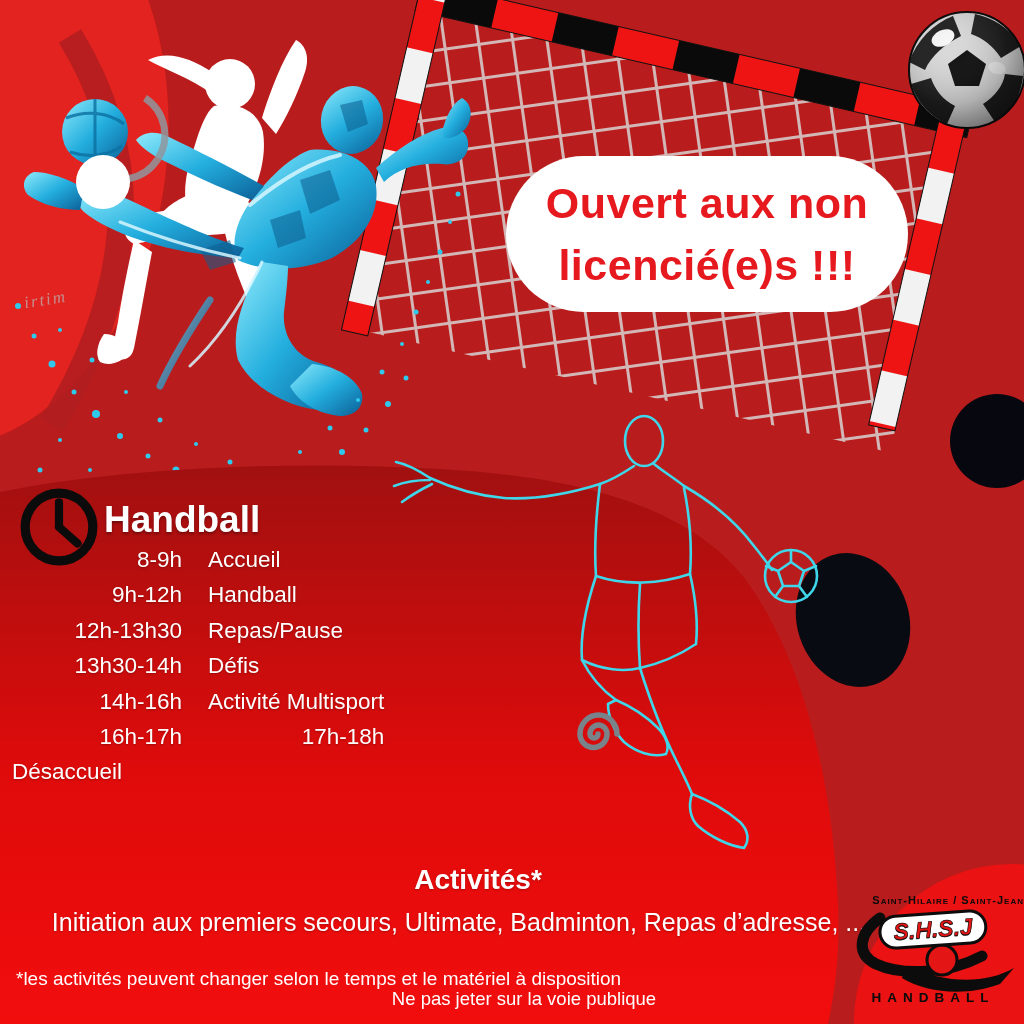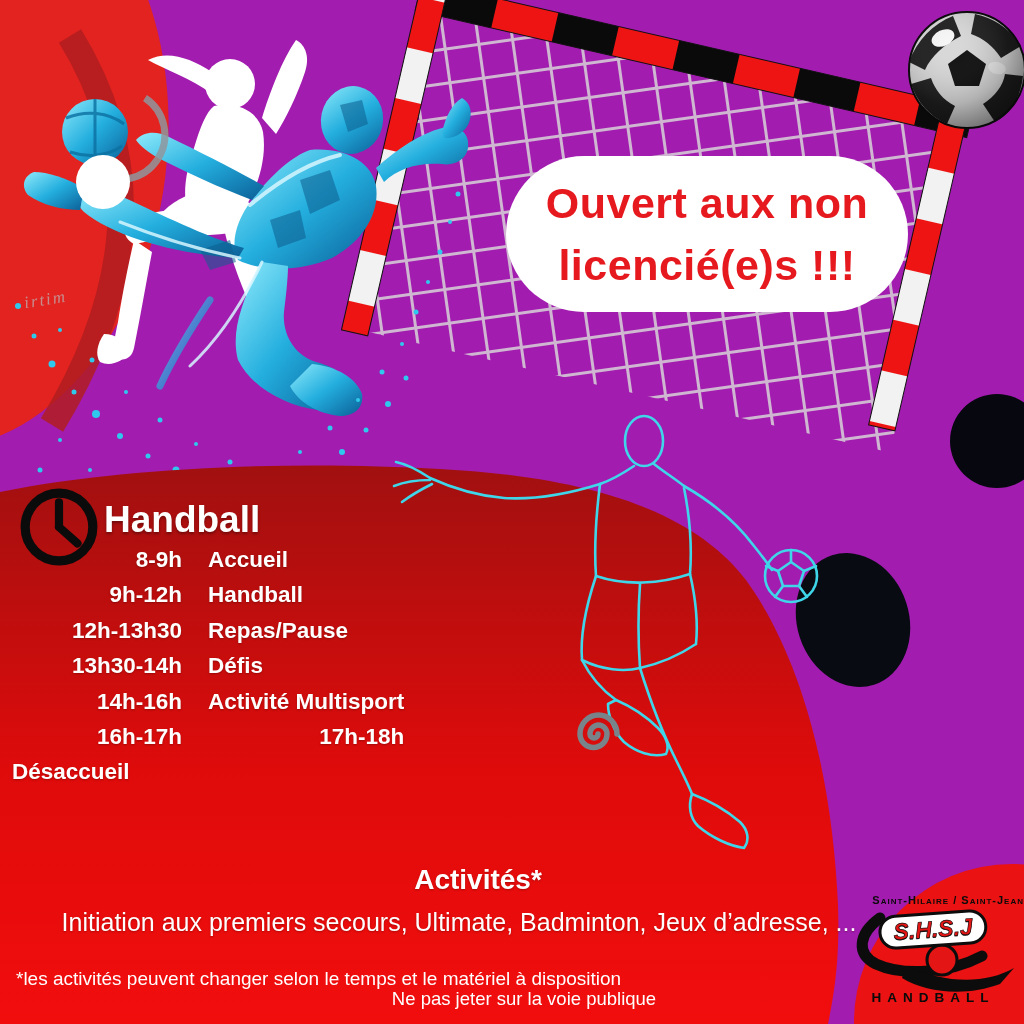--- a/index.html
+++ b/index.html
@@ -1,31 +1,31 @@
 <!DOCTYPE html>
 <html><head>
 <meta charset="utf-8">
 <style>
   html,body{margin:0;padding:0;background:#000;}
-  .poster{position:relative;width:1024px;height:1024px;background:#a21caf;overflow:hidden;
+  .poster{position:relative;width:1024px;height:1024px;background:#b91c1c;overflow:hidden;
           font-family:"Liberation Sans","DejaVu Sans",sans-serif;}
   .art{position:absolute;inset:0;z-index:0;}
   .txt{position:absolute;z-index:2;}
 
   
   .bubble{left:506px;top:156px;width:402px;height:156px;background:#fff;border-radius:84px;
           display:flex;flex-direction:column;align-items:center;justify-content:center;}
   .bubble span{color:#e6191f;font-size:43px;font-weight:800;line-height:62px;letter-spacing:.5px;}
 
   
   .clock{left:18px;top:486px;width:82px;height:82px;}
   .prog-title{left:104px;top:499px;color:#fff;font-size:37px;font-weight:800;
               text-shadow:0 2px 3px rgba(0,0,0,.35);}
   .sched{left:12px;top:547px;display:grid;grid-template-columns:170px auto;column-gap:26px;
-         row-gap:10px;color:#fff;font-size:22.5px;font-weight:700;line-height:25.4px;
+         row-gap:10px;color:#fff;font-size:22.5px;font-weight:400;line-height:25.4px;
          text-shadow:0 1px 2px rgba(60,0,0,.35);}
   .sched .t{text-align:right;}
 
   
   .act-title{left:0;top:864px;width:956px;text-align:center;color:#fff;font-size:28px;
              font-weight:800;text-shadow:0 1px 2px rgba(60,0,0,.35);}
   .act-list{left:0;top:908px;width:918px;text-align:center;color:#fff;font-size:25px;
             font-weight:500;text-shadow:0 1px 2px rgba(60,0,0,.35);}
   .act-note{left:16px;top:944px;color:#fff;font-size:19px;font-weight:500;margin-top:24px;}
   .foot-note{left:0;top:988px;width:1024px;text-align:center;color:#fff;font-size:18.5px;
@@ -246,21 +246,21 @@
     <div class="t">13h30-14h</div>
     <div class="a">Défis</div>
     <div class="t">14h-16h</div>
     <div class="a">Activité Multisport</div>
     <div class="t">16h-17h</div>
     <div class="t">17h-18h</div>
     <div class="a">Désaccueil</div>
   </div>
 
   <div class="txt act-title">Activités*</div>
-  <div class="txt act-list">Initiation aux premiers secours, Ultimate, Badminton, Jeux d’adresse, ...</div>
+  <div class="txt act-list">Initiation aux premiers secours, Ultimate, Badminton, Repas d’adresse, ...</div>
   <div class="txt act-note">*les activités peuvent changer selon le temps et le matériel à disposition</div>
   <div class="txt foot-note">Ne pas jeter sur la voie publique</div>
 
   <div class="txt club">
     <div class="club-region">Saint-Hilaire / Saint-Jean</div>
     <svg class="club-swoosh" viewBox="0 0 168 84">
       <path d="M30,8 C8,24 6,44 26,54 C52,66 98,64 132,46" stroke="#0c0c0c" stroke-width="11" fill="none" stroke-linecap="round"></path>
       <path d="M56,56 C96,74 136,74 164,58 L150,74 C118,86 78,84 52,68 Z" fill="#0c0c0c"></path>
       <circle cx="92" cy="50" r="15" fill="#e31515" stroke="#0c0c0c" stroke-width="3"></circle>
     </svg>

